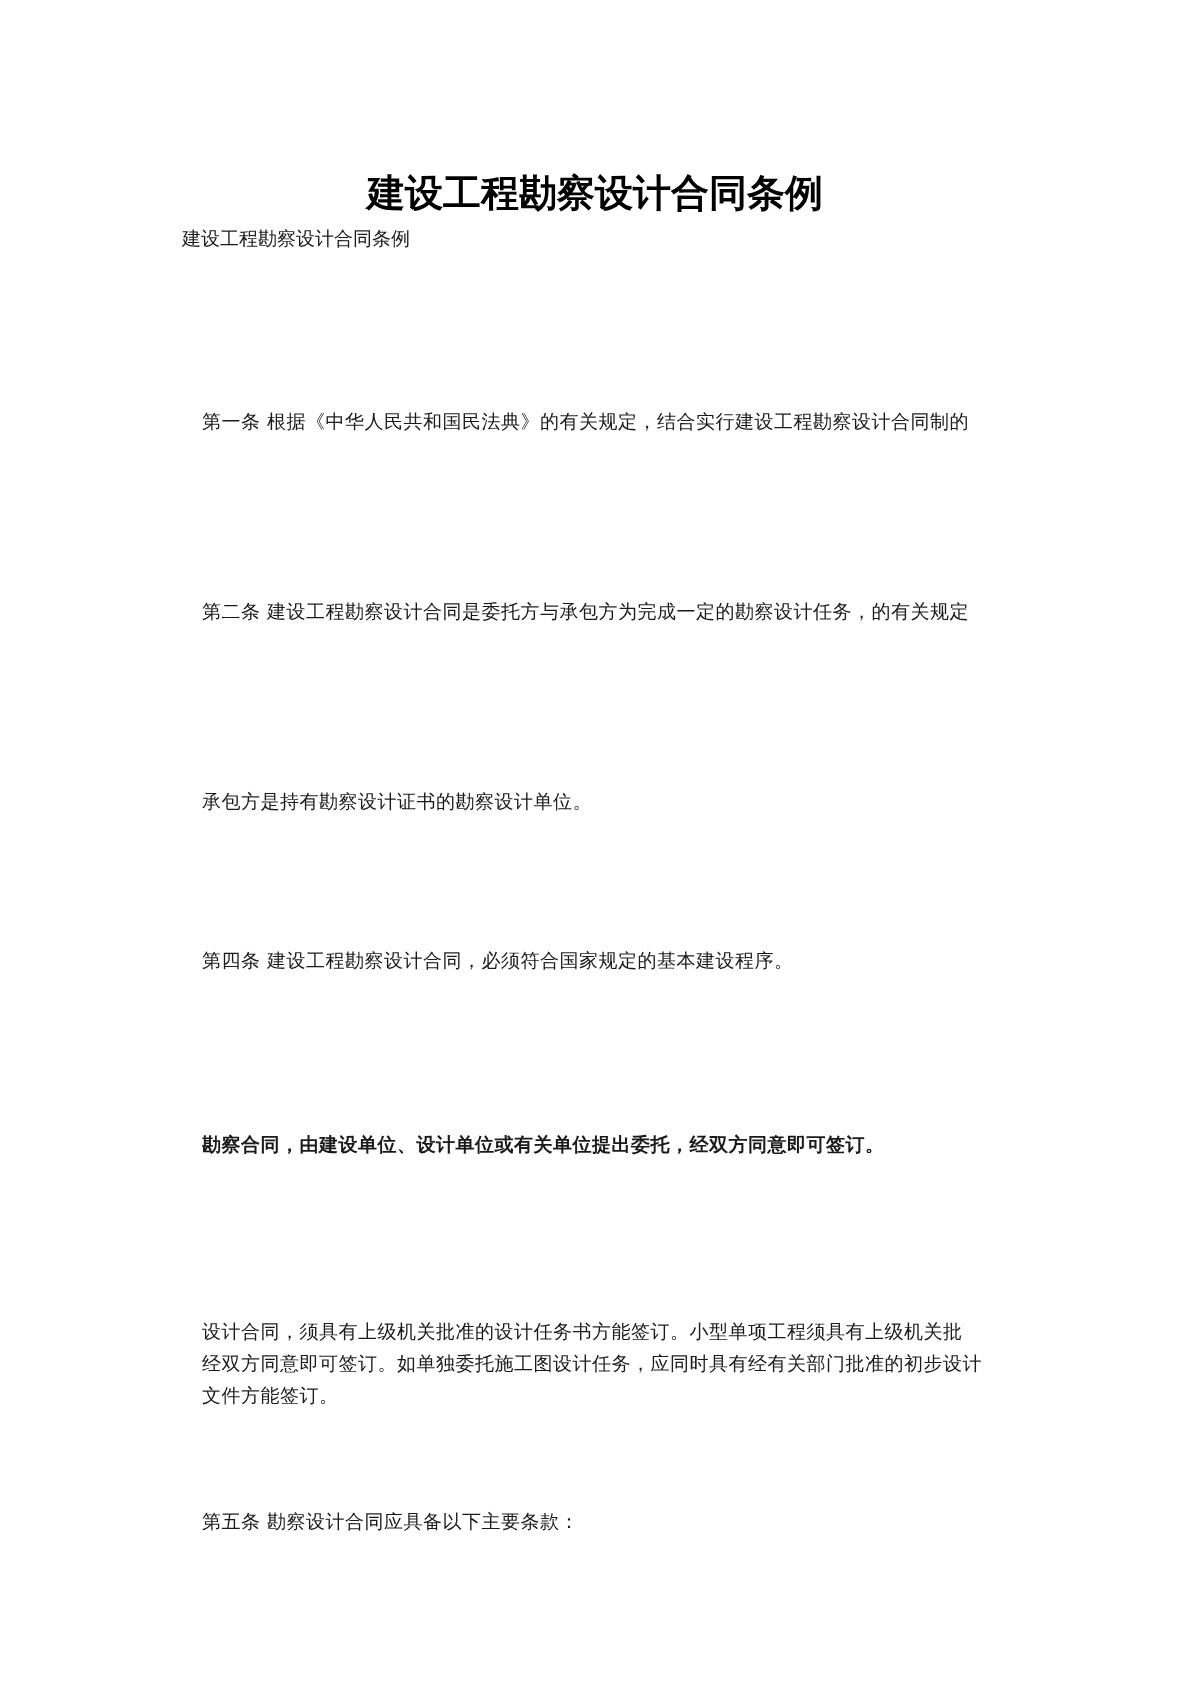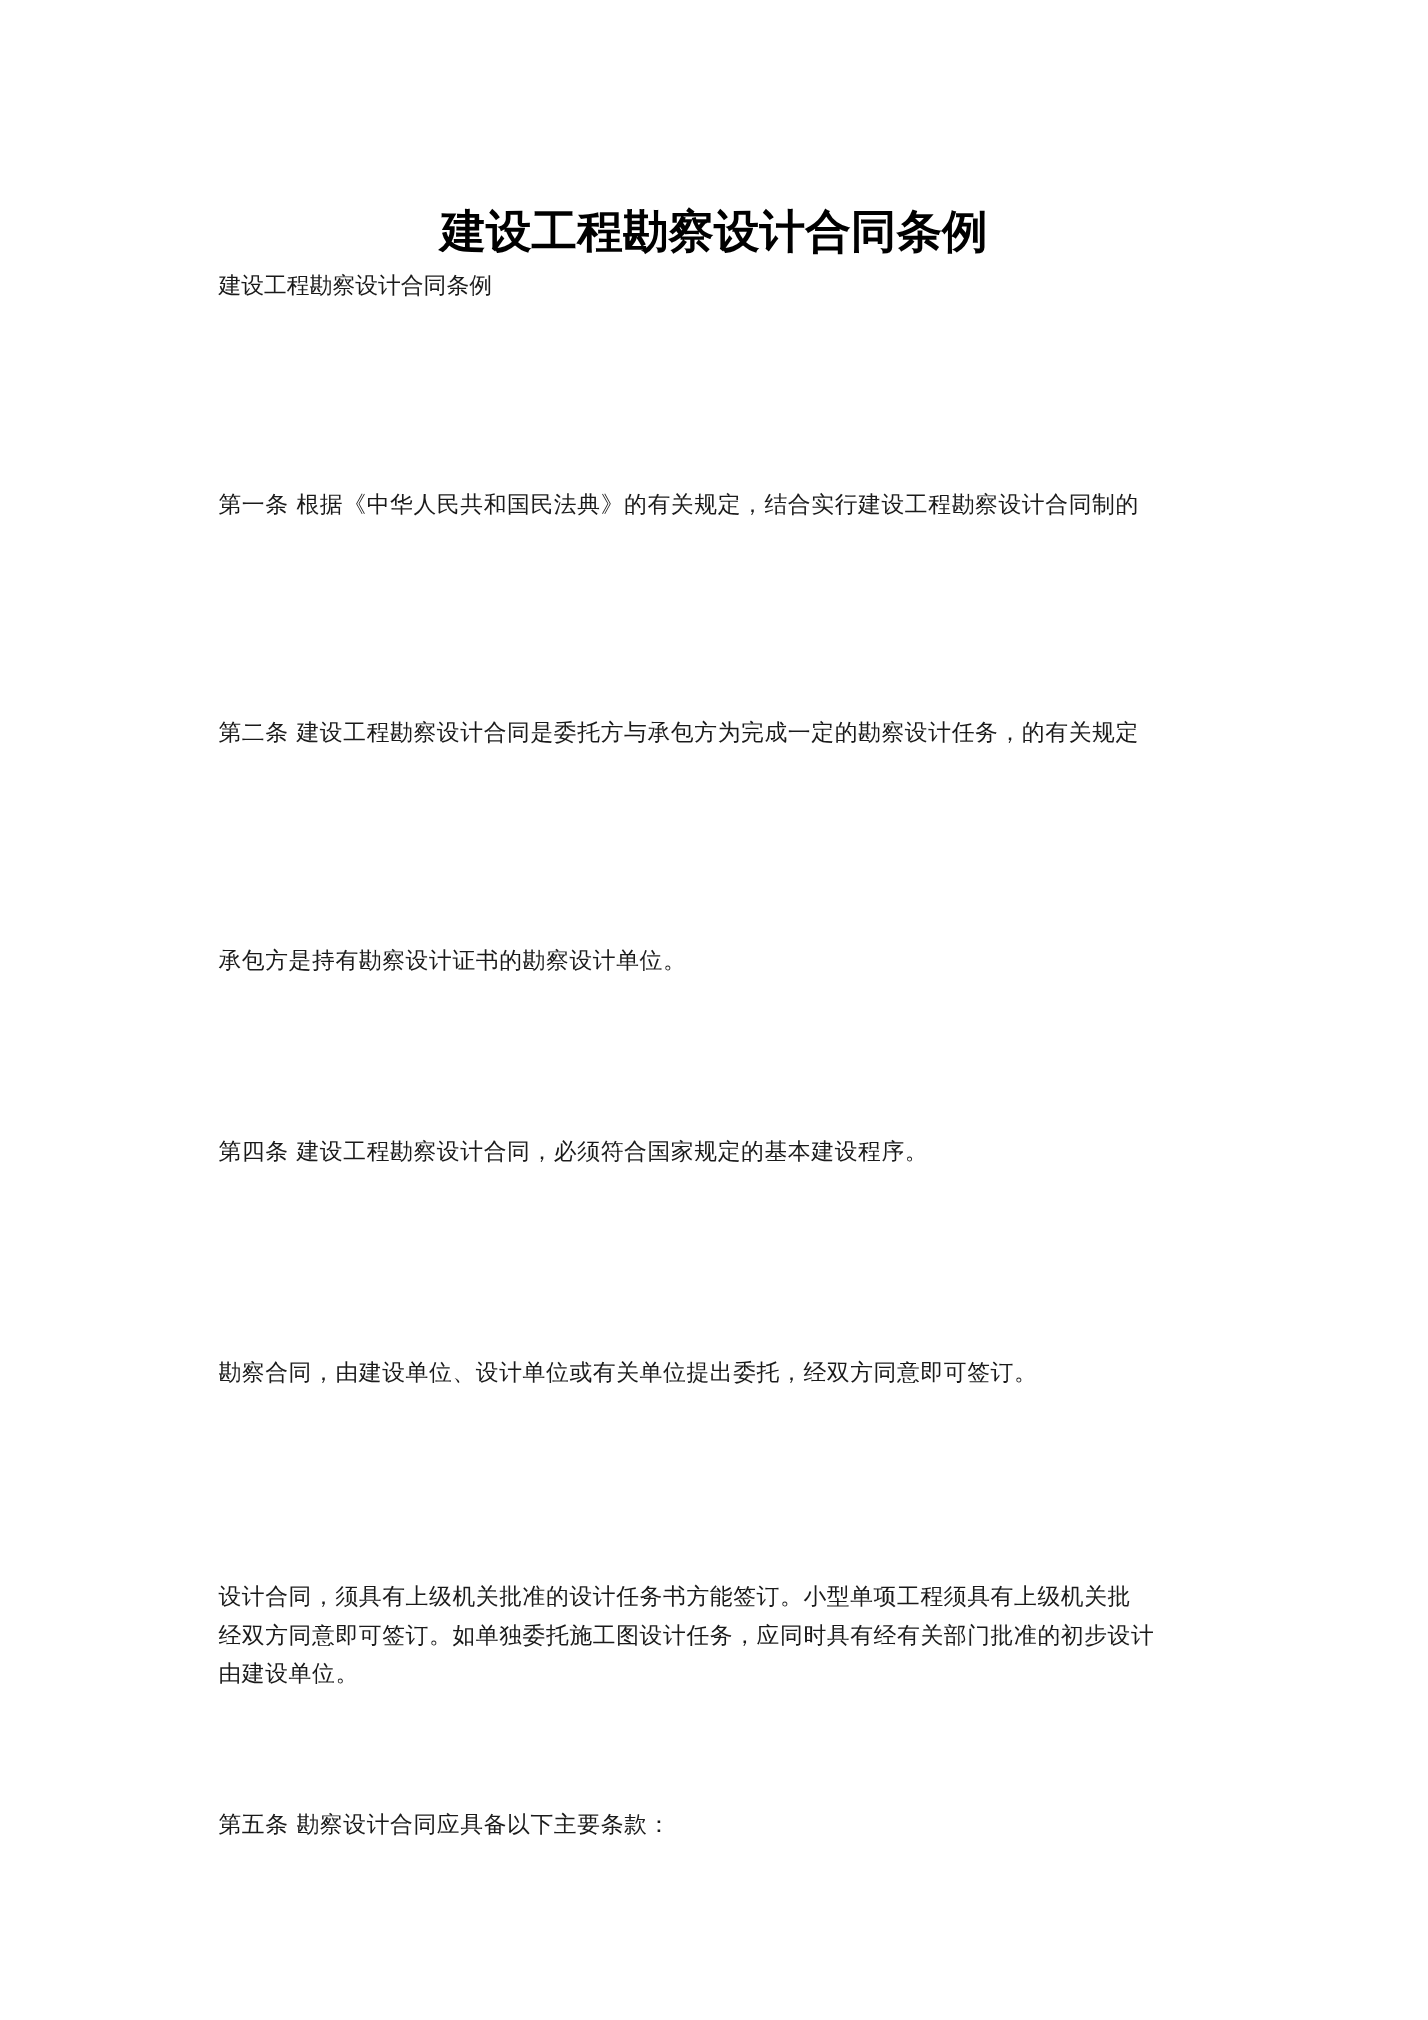--- a/index.html
+++ b/index.html
@@ -3,21 +3,21 @@
   <meta charset="utf-8">
   <style>
     html, body { margin: 0; padding: 0; background: #ffffff; }
     body { width: 1190px; height: 1683px; position: relative; overflow: hidden;
            font-family: "DejaVu Serif", "Liberation Serif", serif; color: #1a1a1a; }
     .title { position: absolute; left: 0; top: 168px; width: 1190px; text-align: center;
              font-size: 38px; font-weight: bold; color: #000; line-height: 50px; letter-spacing: 0px; }
     .subtitle { position: absolute; left: 182px; top: 224px; font-size: 19px; line-height: 28px; }
     .para { position: absolute; left: 182px; width: 836px; font-size: 19px; line-height: 32px;
             letter-spacing: 0.5px; text-align: justify; }
-    .para span { display: block; }
+    .para span { display: block; margin-left: 20px; }
   </style>
 </head>
 <body>
 
 <div>
   <div class="title">建设工程勘察设计合同条例</div>
   <div class="subtitle">建设工程勘察设计合同条例</div>
 
   <div class="para" style="top:405px;">
     <span>第一条 根据《中华人民共和国民法典》的有关规定，结合实行建设工程勘察设计合同制的</span>
@@ -28,26 +28,26 @@
   </div>
 
   <div class="para" style="top:785px;">
     <span>承包方是持有勘察设计证书的勘察设计单位。</span>
   </div>
 
   <div class="para" style="top:944px;">
     <span>第四条 建设工程勘察设计合同，必须符合国家规定的基本建设程序。</span>
   </div>
 
-  <div class="para" style="top:1128px;">
+  <div class="para" style="top:1128px;font-weight:bold;">
     <span>勘察合同，由建设单位、设计单位或有关单位提出委托，经双方同意即可签订。</span>
   </div>
 
   <div class="para" style="top:1315px;">
     <span>设计合同，须具有上级机关批准的设计任务书方能签订。小型单项工程须具有上级机关批</span>
     <span>经双方同意即可签订。如单独委托施工图设计任务，应同时具有经有关部门批准的初步设计</span>
-    <span>由建设单位。</span>
+    <span>文件方能签订。</span>
   </div>
 
   <div class="para" style="top:1505px;">
     <span>第五条 勘察设计合同应具备以下主要条款：</span>
   </div>
 </div>
 
 </body></html>

